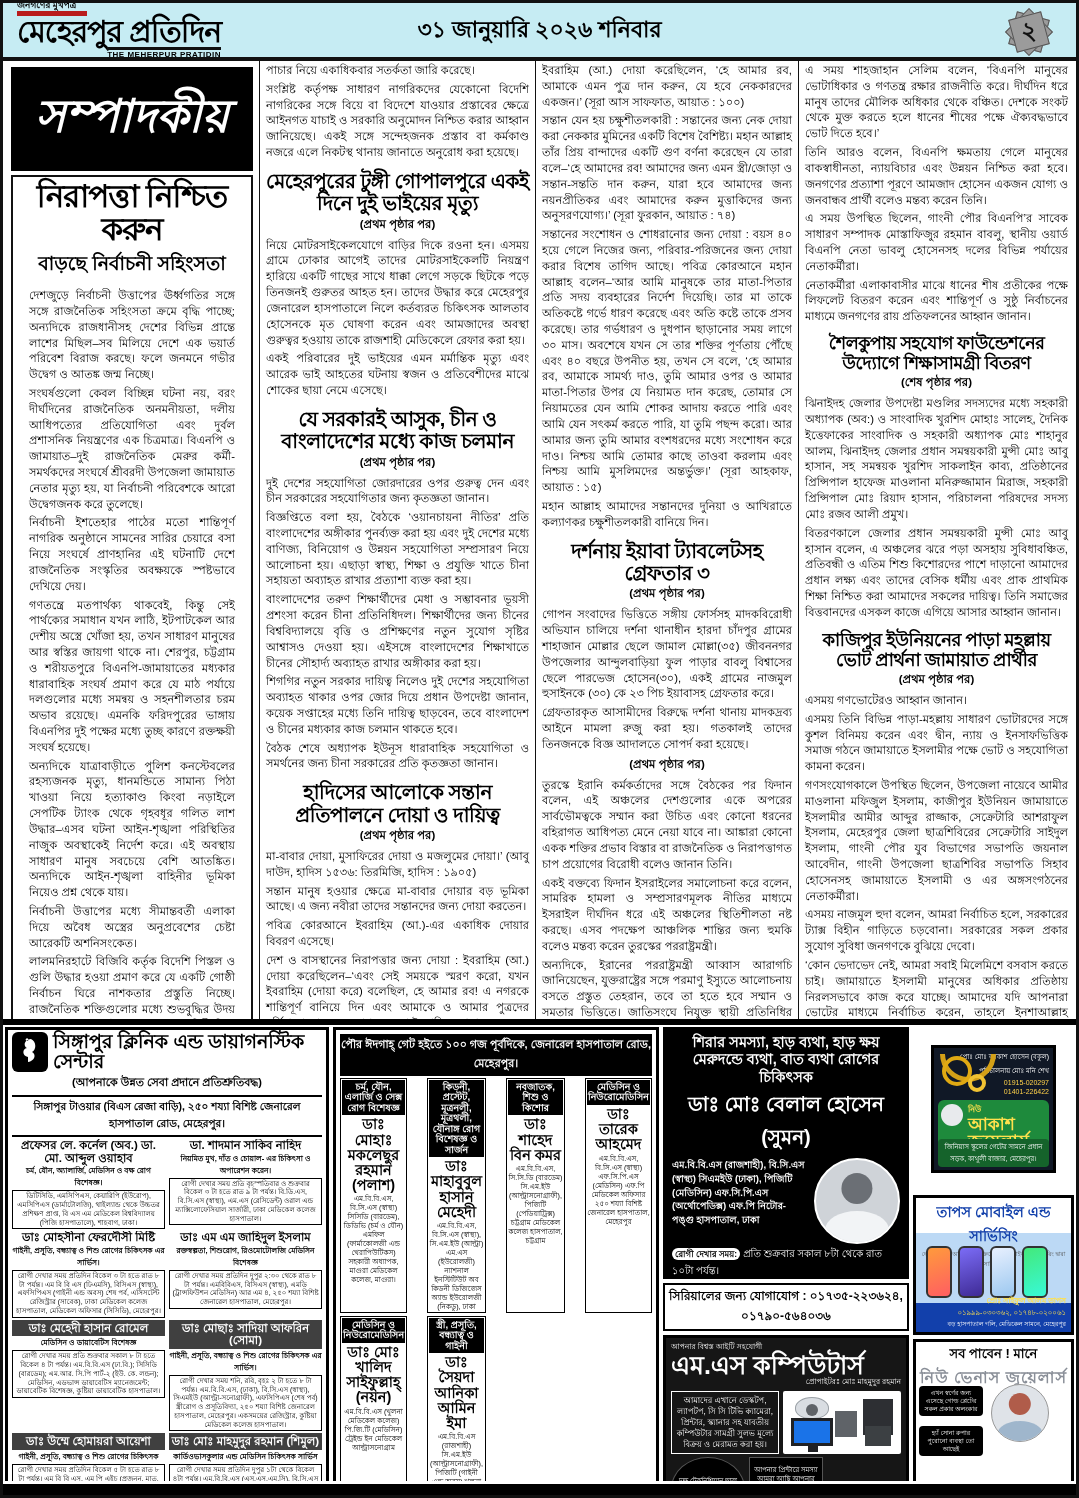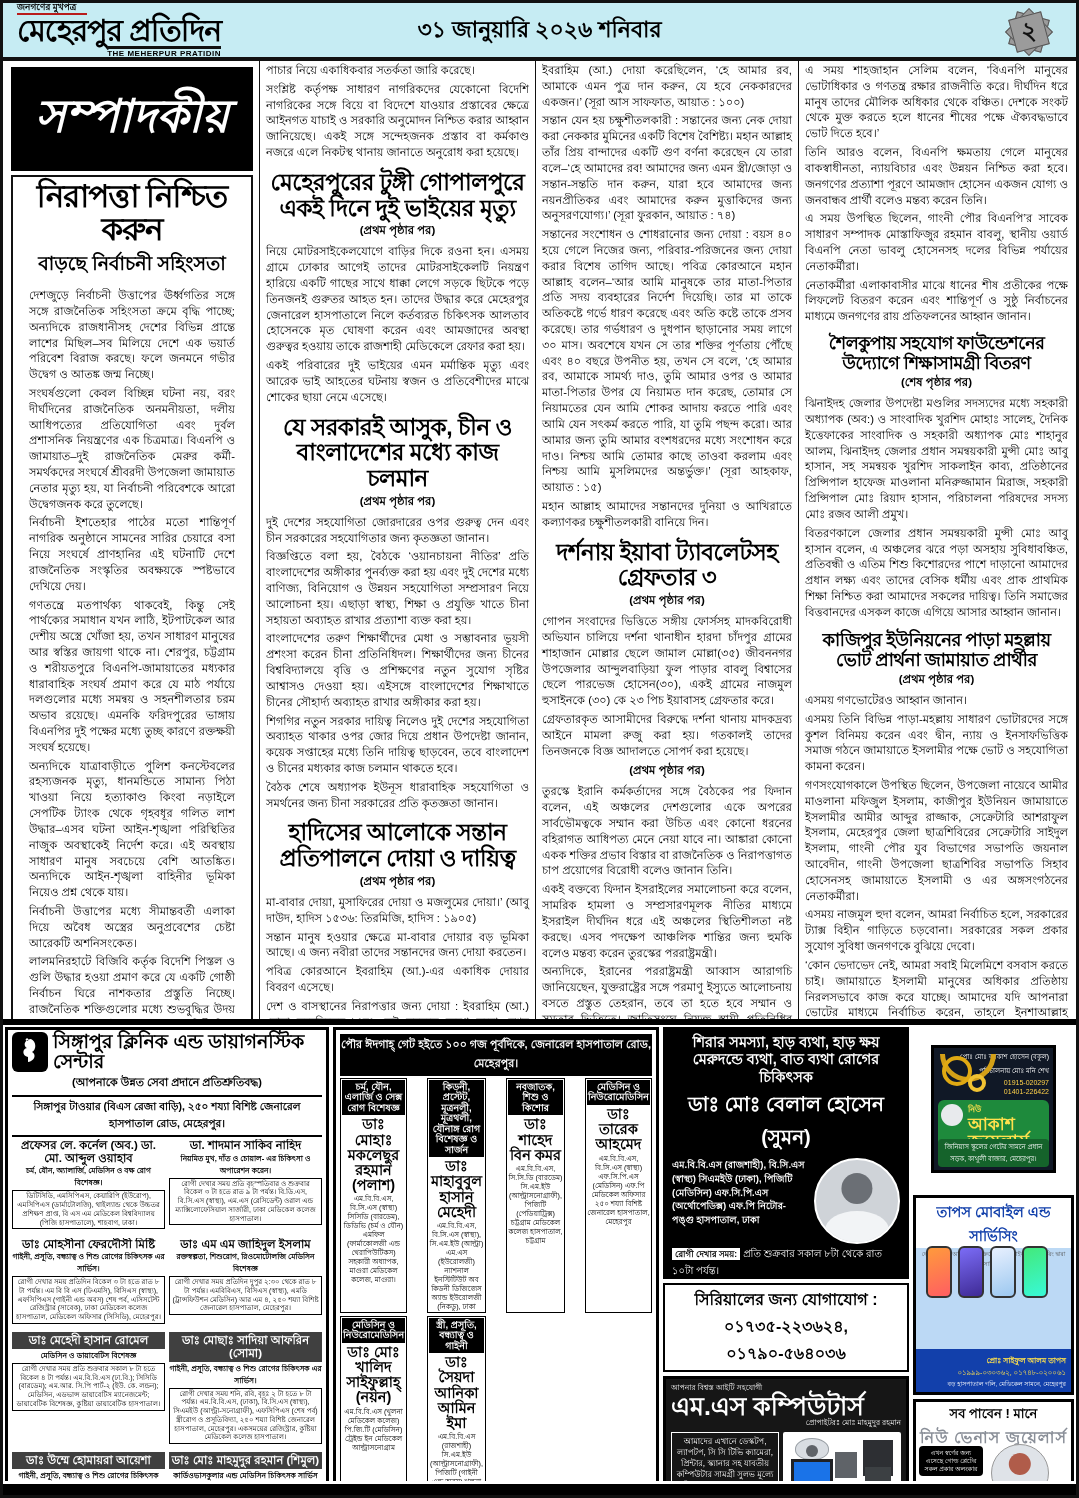--- a/index.html
+++ b/index.html
@@ -3,38 +3,38 @@
 <meta charset="utf-8">
 <style>
   html,body{margin:0;padding:0;background:#e8e8e8;}
   *{box-sizing:border-box;}
   body{width:1079px;height:1498px;font-family:"Liberation Sans",sans-serif;}
   .page{position:relative;width:1079px;height:1498px;background:#fff;border:3px solid #111;overflow:hidden;}
 
   
   .masthead{position:relative;height:58px;background:#c6ecf3;border-bottom:4px solid #111;display:flex;align-items:center;padding:2px 14px;}
   .mast-left{display:flex;flex-direction:column;line-height:1;}
-  .mast-tagline{font-size:9px;font-weight:bold;border-bottom:2px solid #b91c1c;width:70px;padding-bottom:1px;}
+  .mast-tagline{font-size:9px;font-weight:bold;border-bottom:5px solid #b91c1c;width:70px;padding-bottom:1px;}
   .mast-title{font-size:30px;font-weight:900;letter-spacing:-1px;margin-top:1px;}
   .mast-sub{font-size:8px;font-weight:bold;align-self:flex-end;border-top:3px solid #111;padding-top:1px;letter-spacing:.5px;}
   .mast-date{position:absolute;left:0;right:0;text-align:center;font-size:22px;font-weight:900;}
   .star-badge{position:absolute;right:22px;top:4px;width:50px;height:50px;}
   .star-badge i{position:absolute;left:8px;top:8px;width:34px;height:34px;background:#9b9b9b;border:1px solid #555;}
   .star-badge .s1{transform:rotate(15deg);}
   .star-badge .s2{transform:rotate(45deg);}
   .star-badge .s3{transform:rotate(75deg);}
   .star-badge span{position:absolute;inset:0;display:flex;align-items:center;justify-content:center;font-size:24px;font-weight:900;color:#111;}
 
   
   .content{display:grid;grid-template-columns:254px 276px 263px 1fr;height:958px;overflow:hidden;padding:0 2px;}
   .col{padding:2px 6px;overflow:hidden;}
   .col + .col{border-left:1px solid #111;}
   .bp{font-size:11.3px;line-height:1.4;text-align:justify;margin:0 0 3px;}
   .hl{font-weight:900;text-align:center;line-height:1.12;margin:9px 0 1px;letter-spacing:-.5px;}
-  .hl2{font-size:23px;text-align:center;}
+  .hl2{font-size:20px;text-align:center;}
   .cont{font-size:11.5px;font-weight:bold;text-align:center;margin:1px 0 3px;}
 
   
   .ed-label{background:#000;color:#fff;text-align:center;font-size:46px;font-weight:900;font-style:italic;padding:14px 2px;margin:4px 0 4px;}
   .ed-box{border:2px solid #111;padding:3px 16px 6px;}
   .ed-head{font-size:31px;font-weight:900;text-align:center;margin:1px 0 0;letter-spacing:-1px;line-height:1.05;}
   .ed-sub{font-size:19px;font-weight:700;text-align:center;margin:3px 0 7px;}
 
   
   .adsrow{display:grid;grid-template-columns:328px 330px 250px 1fr;height:462px;border-top:6px solid #000;background:#fff;overflow:hidden;}
@@ -72,22 +72,22 @@
   .c3{display:flex;flex-direction:column;}
   .belal{background:#000;color:#fff;height:252px;padding:4px 6px;display:flex;flex-direction:column;}
   .bl-h{font-size:14.5px;font-weight:900;text-align:center;line-height:1.2;}
   .bl-name{font-size:20px;font-weight:900;text-align:center;margin:3px 0;}
   .bl-mid{display:flex;gap:4px;flex:1;font-weight:bold;}
   .bl-quals{font-size:9.5px;line-height:1.45;flex:1;}
   .photo{width:86px;height:86px;border-radius:50%;background:#cfd3d8;position:relative;overflow:hidden;flex:0 0 auto;border:2px solid #fff;}
   .photo::before{content:"";position:absolute;left:50%;top:16%;transform:translateX(-50%);width:38%;height:38%;border-radius:50%;background:#6b6f75;}
   .photo::after{content:"";position:absolute;left:50%;bottom:-8%;transform:translateX(-50%);width:78%;height:46%;border-radius:50% 50% 0 0;background:#f2f4f6;}
   .bl-time{font-size:10px;margin:2px 0;}
-  .bl-time b{background:#fff;color:#000;padding:1px 3px;margin-right:3px;font-size:8.5px;}
-  .serialbar{background:#fff;border:2px solid #000;margin:2px;font-size:16px;font-weight:900;text-align:center;padding:2px 0;}
+  .bl-time b{background:#fff;color:#000;padding:1px 3px;margin-right:3px;font-size:8.5px;border-radius:6px;}
+  .serialbar{background:#fff;border:2px solid #000;margin:2px;font-size:12px;font-weight:900;text-align:center;padding:2px 0;}
 
   
   .ms{background:#161616;color:#fff;flex:1;margin:2px;border:3px solid #000;padding:3px 5px;display:flex;flex-direction:column;}
   .ms-tag{font-size:7.5px;text-align:left;}
   .ms-title{font-size:25px;font-weight:900;line-height:1;}
   .ms-prop{font-size:7.5px;text-align:right;margin-top:-2px;}
   .ms-mid{display:flex;gap:4px;flex:1;margin-top:3px;}
   .ms-text{border:1px solid #fff;font-size:8.2px;line-height:1.35;padding:3px;width:47%;text-align:center;}
   .ms-badges{display:flex;gap:4px;margin-top:3px;}
   .ms-badge{background:#000;border:1px solid #555;color:#fff;font-size:6.8px;text-align:center;padding:8px 3px;width:74px;line-height:1.25;}
@@ -109,21 +109,21 @@
   .g1{width:30px;height:30px;left:8px;top:8px;}
   .g2{width:18px;height:18px;left:34px;top:26px;border-color:#f1c232;}
   .neck{position:absolute;left:6px;top:-22px;width:56px;height:56px;border:5px solid #d4a017;border-radius:50%;border-top-color:transparent;border-left-color:transparent;transform:rotate(45deg);}
   .ak-band{position:absolute;left:4px;right:4px;top:52px;background:#1e8a3c;border-radius:6px;padding:3px 6px 3px 30px;}
   .ak-new{font-size:8px;color:#ffe14d;font-weight:bold;}
   .ak-name{font-size:17px;font-weight:900;color:#ffe14d;line-height:1.0;}
   .ak-photo{position:absolute;left:3px;top:4px;width:22px;height:22px;border-radius:50%;background:#e8eaed;}
   .ak-addr{position:absolute;left:4px;right:4px;bottom:3px;background:#15632b;font-size:6.8px;text-align:center;border-radius:4px;padding:2px;}
 
   
-  .tapos{margin:2px;border:3px solid #000;height:200px;background:linear-gradient(180deg,#ffffff 0 26%,#bcd9f5 26% 78%,#1240ab 78% 100%);position:relative;overflow:hidden;}
+  .tapos{margin:2px;border:3px solid #000;height:140px;background:linear-gradient(180deg,#ffffff 0 26%,#bcd9f5 26% 78%,#1240ab 78% 100%);position:relative;overflow:hidden;}
   .tp-title{font-size:14.5px;font-weight:900;color:#1240ab;text-align:center;margin-top:3px;}
   .tp-sub{font-size:5.8px;color:#555;text-align:center;}
   .phone{position:absolute;width:26px;height:52px;border-radius:6px;border:2px solid #333;top:48px;}
   .p1{left:10px;background:linear-gradient(160deg,#ff9a3c,#ff5e62);}
   .p2{left:42px;background:linear-gradient(160deg,#7b6cf6,#3f2b96);}
   .p3{left:74px;background:linear-gradient(160deg,#e8f0fe,#9cc8f0);}
   .p4{left:106px;background:linear-gradient(160deg,#43e97b,#38f9d7);}
   .tp-foot{position:absolute;left:0;right:0;bottom:0;text-align:right;padding:2px 5px;}
   .tp-prop{font-size:7.5px;color:#ffe14d;font-weight:bold;}
   .tp-num{font-size:7px;color:#ffe14d;}

